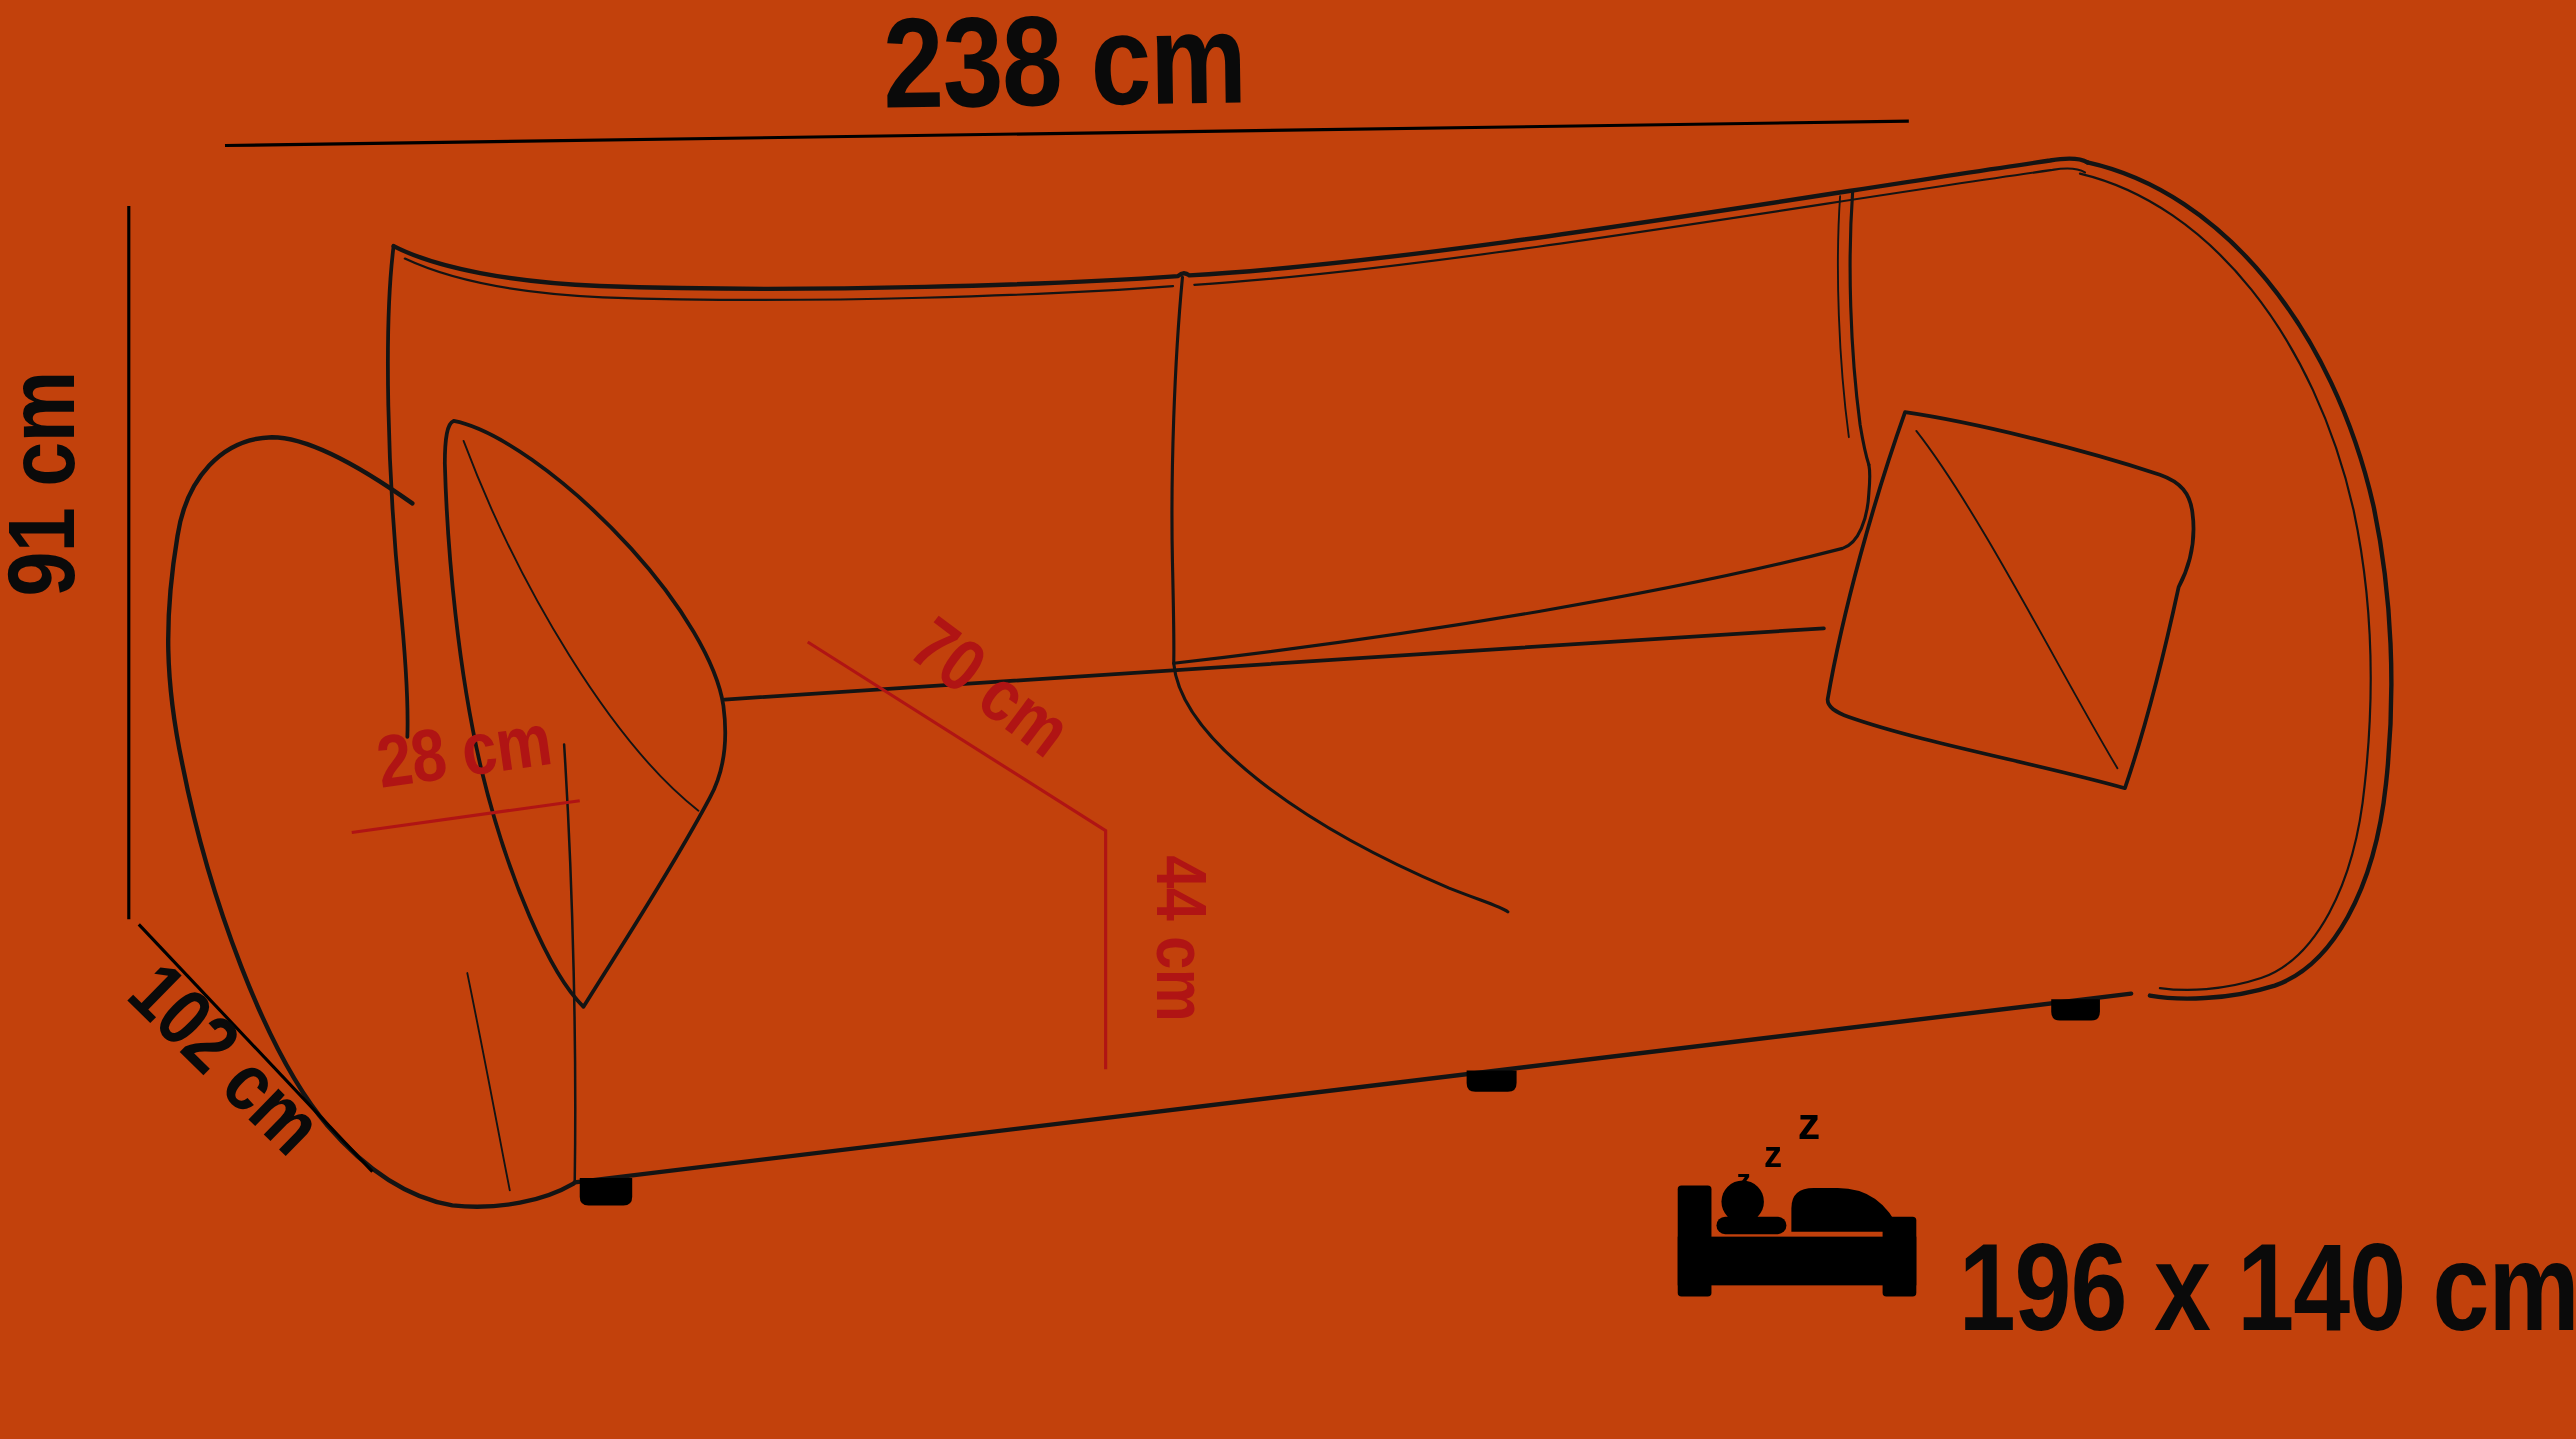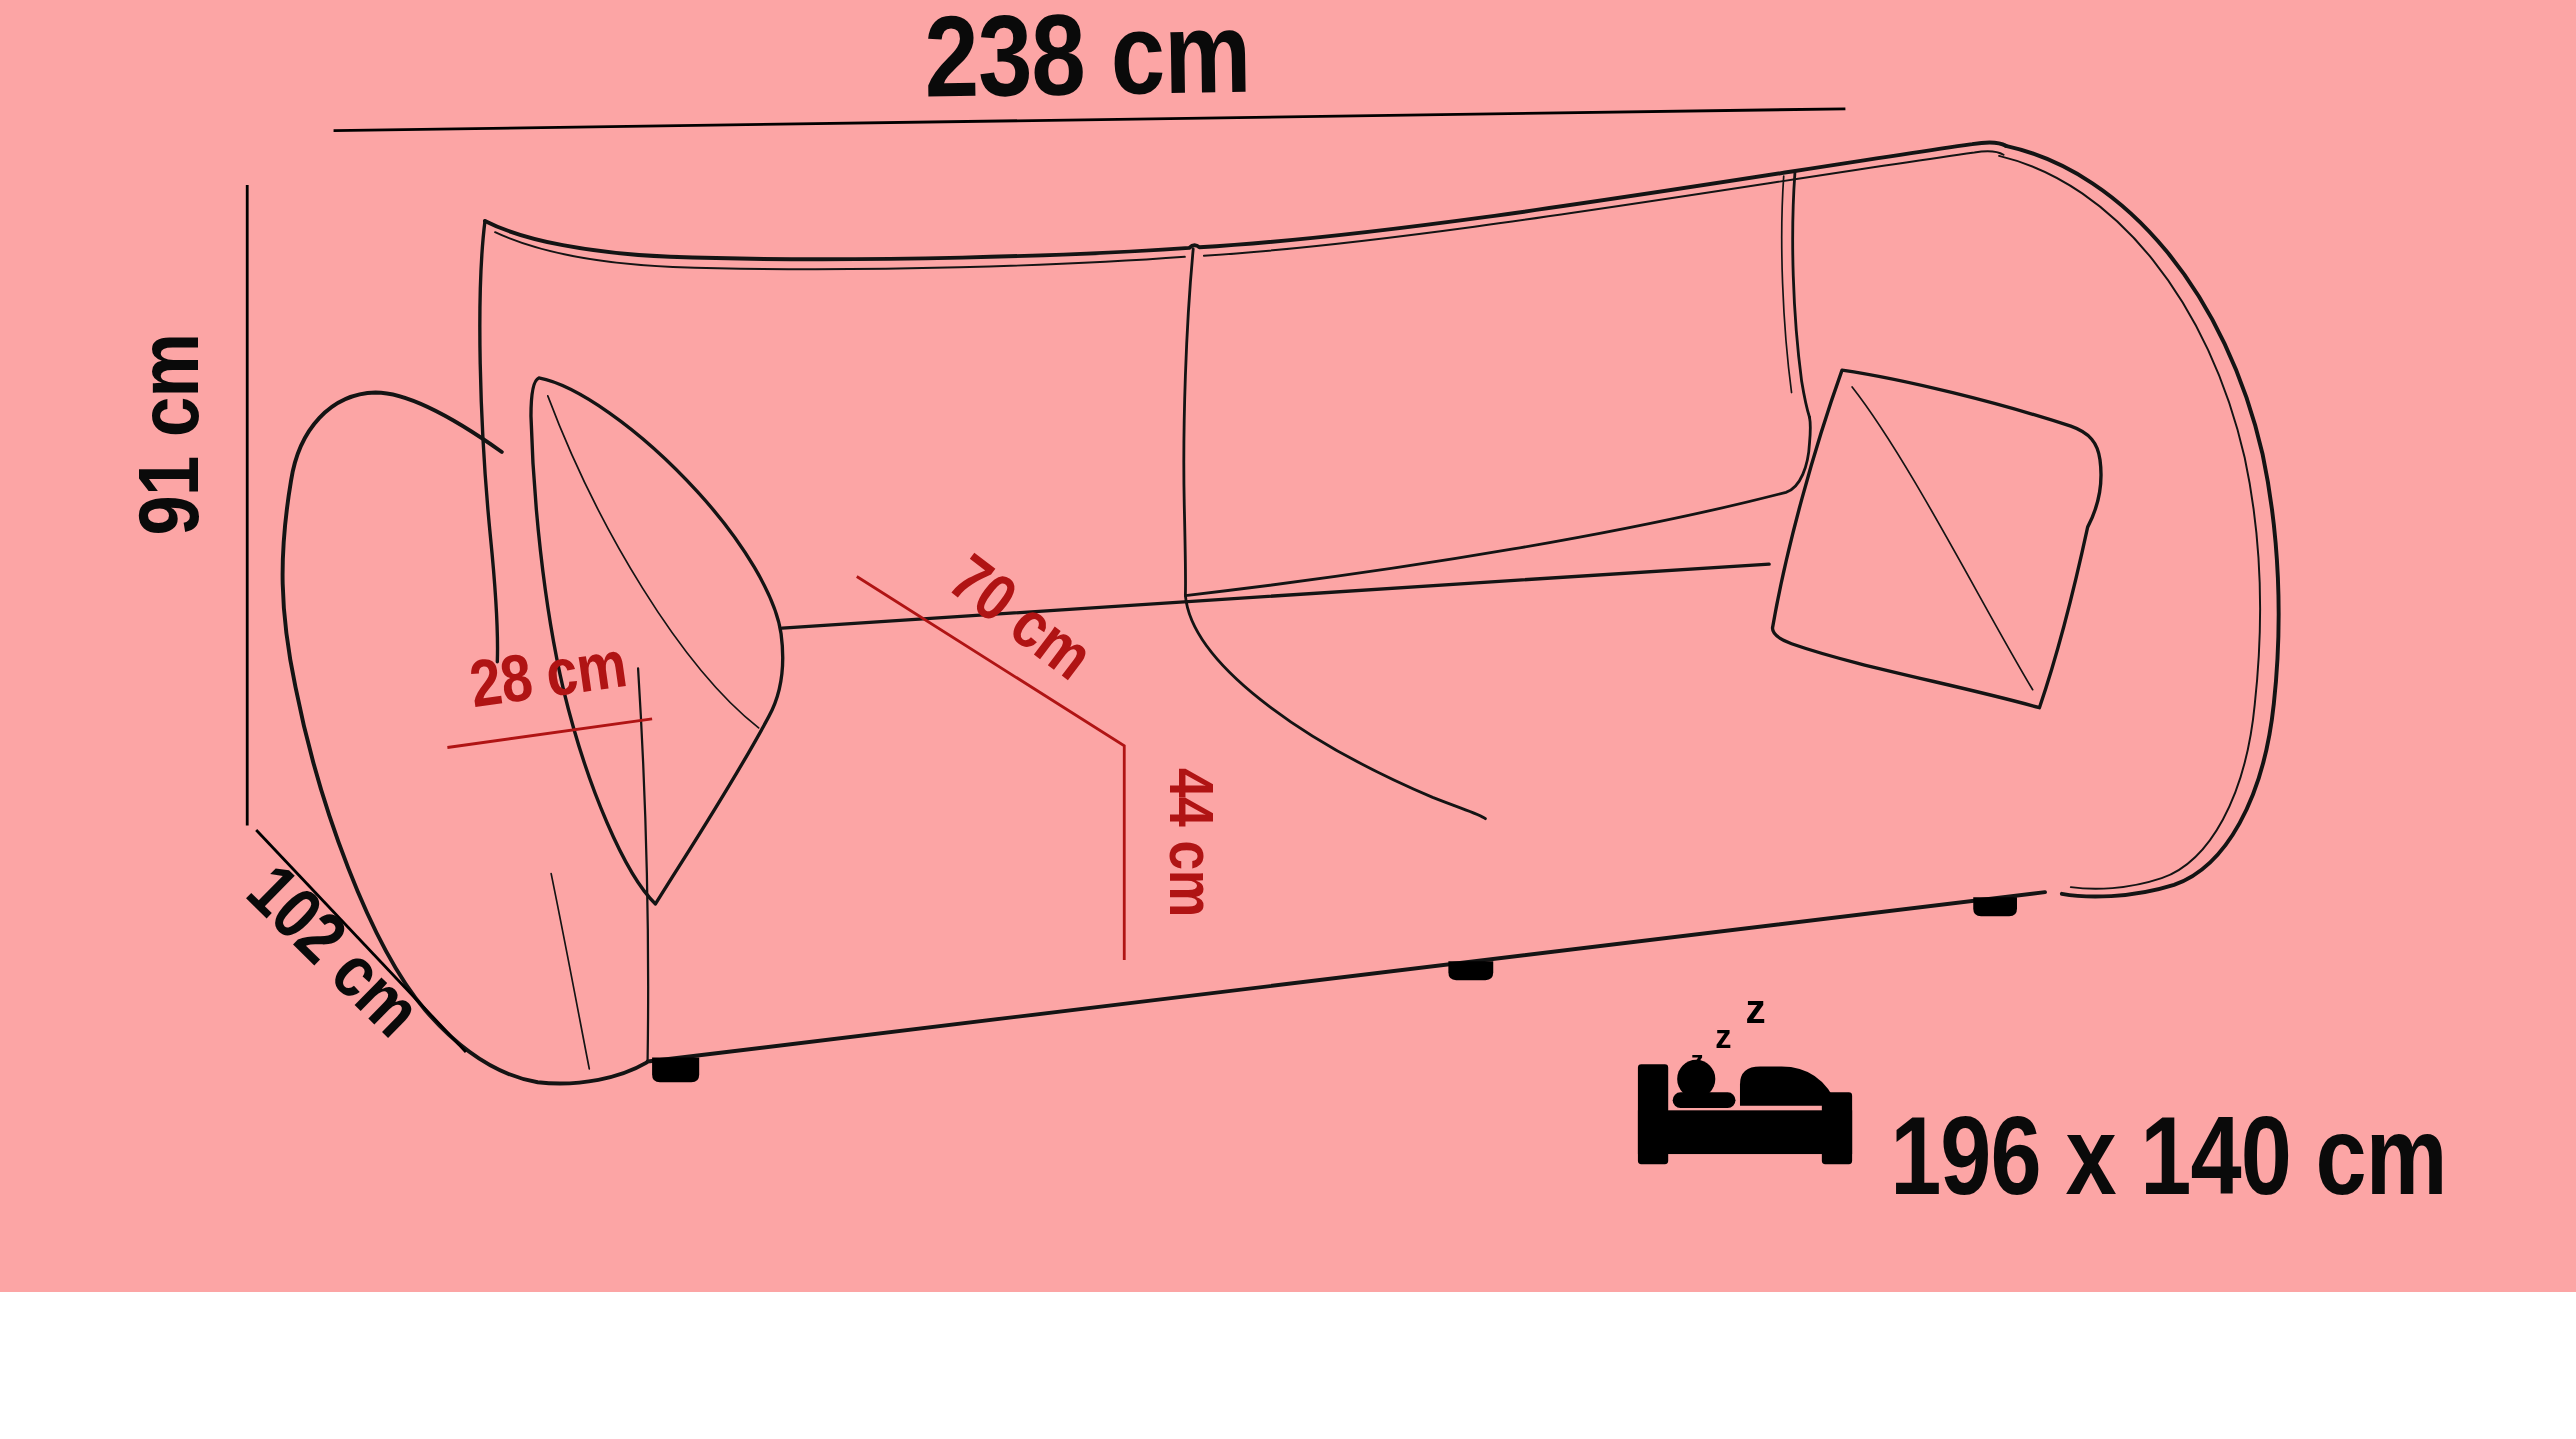--- a/index.html
+++ b/index.html
@@ -1,19 +1,19 @@
 <!DOCTYPE html>
 <html style="font-size:10px"><head>
 <meta charset="utf-8">
 <style>
   html,body{margin:0;padding:0;background:#ffffff;}
   .stage{
     position:relative;
-    width:2576px;height:1292px;
-    background:#fca5a5;
+    width:2576px;height:1439px;
+    background:#c2410c;
     font-family:"Liberation Sans", sans-serif;
     overflow:hidden;
   }
   svg{display:block;width:100%;height:100%;}
   .dim-label{
     font-family:"Liberation Sans", sans-serif;
     font-weight:bold;
     letter-spacing:-0.01em;
     fill:#0a0a0a;
   }

